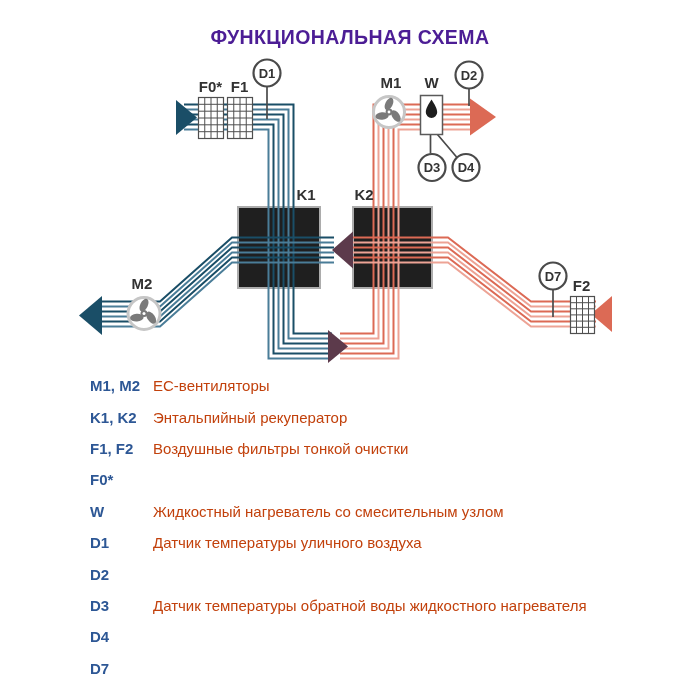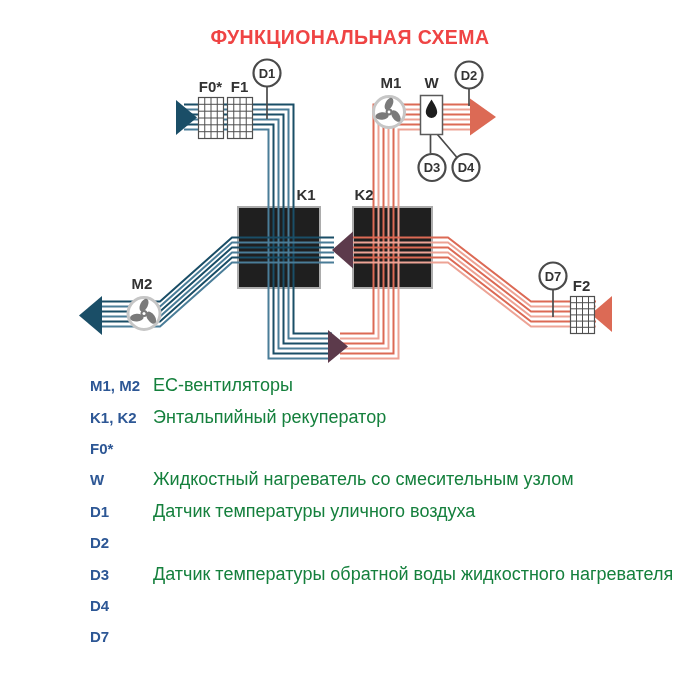--- a/index.html
+++ b/index.html
@@ -2,41 +2,41 @@
 <html><head>
 <meta charset="utf-8">
 <style>
   html,body{margin:0;padding:0;}
   body{
     width:700px;height:700px;background:#ffffff;overflow:hidden;
     font-family:"Liberation Sans",sans-serif;position:relative;
   }
   .page-title{
     position:absolute;top:26px;left:0;width:700px;text-align:center;
-    font-size:19.5px;font-weight:bold;letter-spacing:.4px;color:#ef4444;margin:0;
+    font-size:19.5px;font-weight:bold;letter-spacing:.4px;color:#4c1d95;margin:0;
   }
   .diagram-svg{position:absolute;top:0;left:0;}
   
   .block{stroke:#ACACAC;stroke-width:2;}
   .block-label{font-size:15px;font-weight:bold;fill:#323232;text-anchor:middle;}
   .flow{fill:none;stroke-width:2;}
   .stems{stroke:#4A4A4A;stroke-width:1.7;fill:none;}
   .filter rect{fill:#ffffff;stroke:#4F4F4F;stroke-width:1.2;}
   .filter path{stroke:#4F4F4F;stroke-width:1;fill:none;}
   .fan-ring{fill:#ffffff;stroke:#C6C6C6;stroke-width:3;}
   .fan-blades ellipse,.fan-blades .hub{fill:#7A7A7A;stroke:none;}
   .hub-dot{fill:#ffffff;}
   .heater-box{fill:#ffffff;stroke:#5A5A5A;stroke-width:1.5;}
   .sensor circle{fill:#ffffff;stroke:#4A4A4A;stroke-width:2.2;}
   .sensor text{font-size:13px;font-weight:bold;fill:#333333;text-anchor:middle;}
   
   .legend{position:absolute;left:0;top:370px;width:700px;}
   .legend-row{display:flex;align-items:center;height:31.4px;padding-left:90px;}
   .legend-key{width:63px;flex:0 0 63px;font-size:15px;font-weight:bold;color:#2D5795;}
-  .legend-desc{font-size:18px;color:#15803d;}
+  .legend-desc{font-size:15px;color:#c2410c;}
 </style>
 </head>
 <body>
 
 <h1 class="page-title">ФУНКЦИОНАЛЬНАЯ СХЕМА</h1>
 
 <svg class="diagram-svg" width="700" height="372" viewBox="0 0 700 372">
 
   <rect class="block" x="238" y="207" width="82" height="81" fill="#1F1F1F"></rect>
   <rect class="block" x="353" y="207" width="79" height="81" fill="#1F1F1F"></rect>
@@ -180,20 +180,24 @@
 <div class="legend">
   <div class="legend-row">
     <span class="legend-key">M1, M2</span>
     <span class="legend-desc">ЕС-вентиляторы</span>
   </div>
   <div class="legend-row">
     <span class="legend-key">K1, K2</span>
     <span class="legend-desc">Энтальпийный рекуператор</span>
   </div>
   <div class="legend-row">
+    <span class="legend-key">F1, F2</span>
+    <span class="legend-desc">Воздушные фильтры тонкой очистки</span>
+  </div>
+  <div class="legend-row">
     <span class="legend-key">F0*</span>
   </div>
   <div class="legend-row">
     <span class="legend-key">W</span>
     <span class="legend-desc">Жидкостный нагреватель со смесительным узлом</span>
   </div>
   <div class="legend-row">
     <span class="legend-key">D1</span>
     <span class="legend-desc">Датчик температуры уличного воздуха</span>
   </div>

